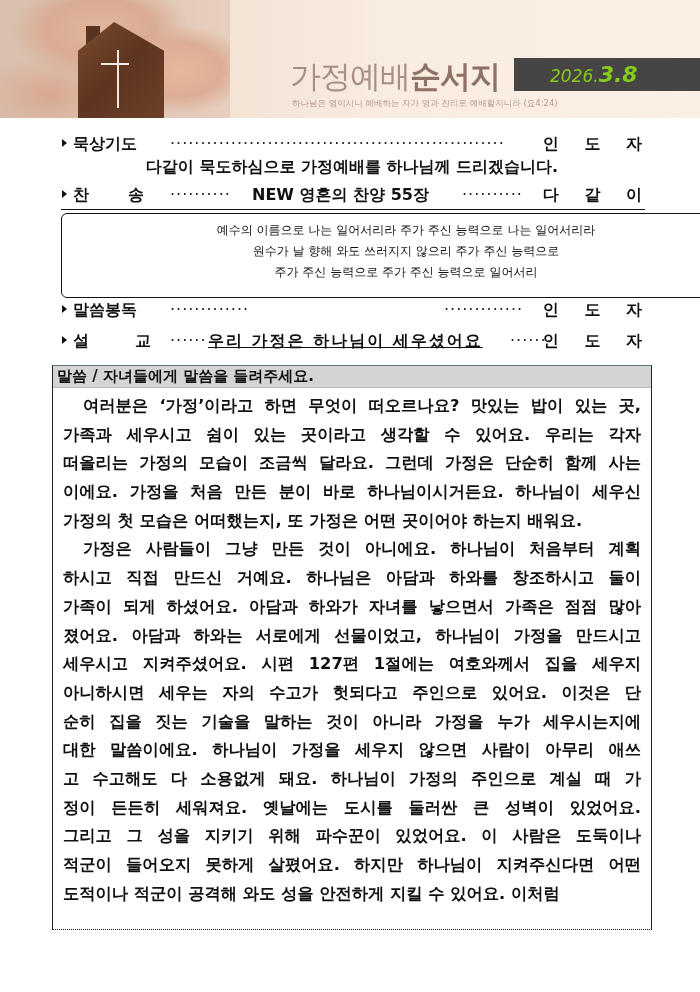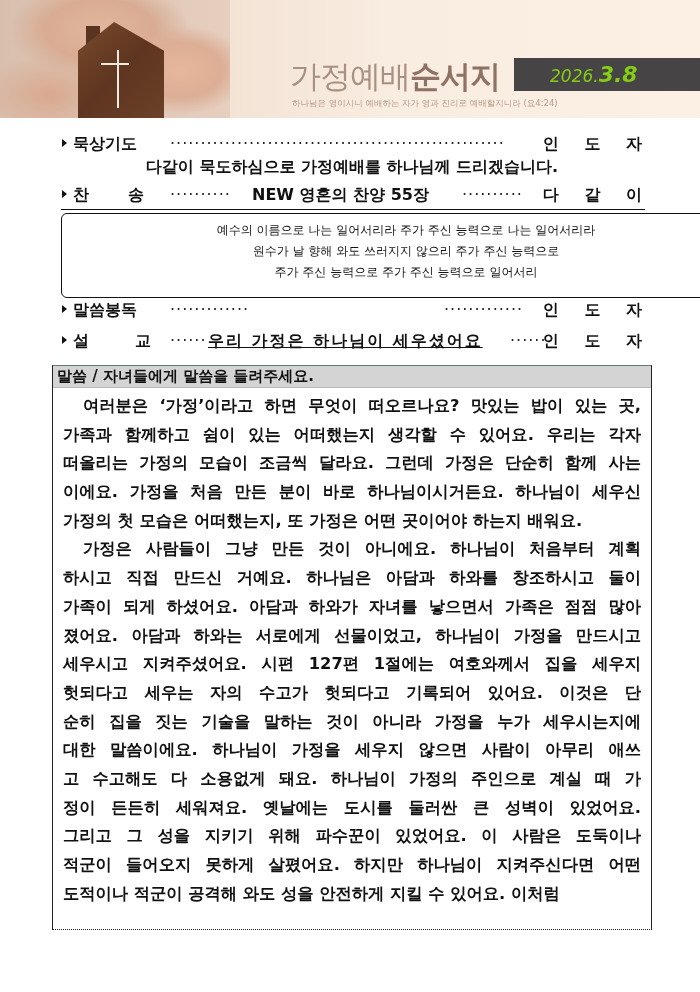--- a/index.html
+++ b/index.html
@@ -143,30 +143,30 @@
   <span class="mid dots" style="left:108px;">······</span>
   <span class="mid" style="left:146px; letter-spacing:2px;text-decoration:underline;">우리 가정은 하나님이 세우셨어요</span>
   <span class="mid dots" style="left:448px;">······</span>
   <span class="right">인 도 자</span>
 </div>
 
 <div class="sermon-box">
   <div class="sermon-head">말씀 / 자녀들에게 말씀을 들려주세요.</div>
   <div class="sermon-body">
     <div class="sl indent">여러분은 ‘가정’이라고 하면 무엇이 떠오르나요? 맛있는 밥이 있는 곳,</div>
-    <div class="sl">가족과 함께하고 쉼이 있는 어떠했는지 생각할 수 있어요. 우리는 각자</div>
+    <div class="sl">가족과 세우시고 쉼이 있는 곳이라고 생각할 수 있어요. 우리는 각자</div>
     <div class="sl">떠올리는 가정의 모습이 조금씩 달라요. 그런데 가정은 단순히 함께 사는</div>
     <div class="sl">이에요. 가정을 처음 만든 분이 바로 하나님이시거든요. 하나님이 세우신</div>
     <div class="sl last">가정의 첫 모습은 어떠했는지, 또 가정은 어떤 곳이어야 하는지 배워요.</div>
     <div class="sl indent">가정은 사람들이 그냥 만든 것이 아니에요. 하나님이 처음부터 계획</div>
     <div class="sl">하시고 직접 만드신 거예요. 하나님은 아담과 하와를 창조하시고 둘이</div>
     <div class="sl">가족이 되게 하셨어요. 아담과 하와가 자녀를 낳으면서 가족은 점점 많아</div>
     <div class="sl">졌어요. 아담과 하와는 서로에게 선물이었고, 하나님이 가정을 만드시고</div>
     <div class="sl">세우시고 지켜주셨어요. 시편 127편 1절에는 여호와께서 집을 세우지</div>
-    <div class="sl">헛되다고 세우는 자의 수고가 헛되다고 기록되어 있어요. 이것은 단</div>
+    <div class="sl">아니하시면 세우는 자의 수고가 헛되다고 주인으로 있어요. 이것은 단</div>
     <div class="sl">순히 집을 짓는 기술을 말하는 것이 아니라 가정을 누가 세우시는지에</div>
     <div class="sl">대한 말씀이에요. 하나님이 가정을 세우지 않으면 사람이 아무리 애쓰</div>
     <div class="sl">고 수고해도 다 소용없게 돼요. 하나님이 가정의 주인으로 계실 때 가</div>
     <div class="sl">정이 든든히 세워져요. 옛날에는 도시를 둘러싼 큰 성벽이 있었어요.</div>
     <div class="sl">그리고 그 성을 지키기 위해 파수꾼이 있었어요. 이 사람은 도둑이나</div>
     <div class="sl">적군이 들어오지 못하게 살폈어요. 하지만 하나님이 지켜주신다면 어떤</div>
     <div class="sl last">도적이나 적군이 공격해 와도 성을 안전하게 지킬 수 있어요. 이처럼</div>
   </div>
 </div>
 <div class="sermon-bottom"></div>

